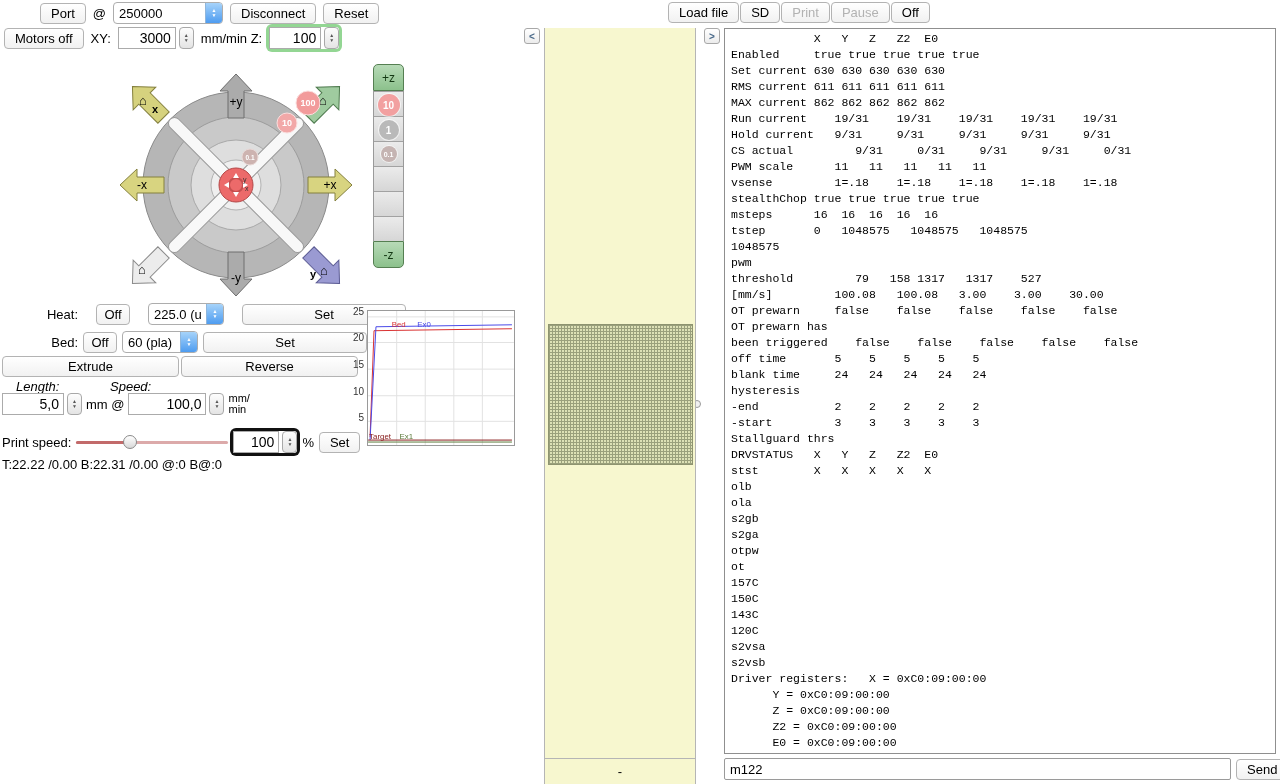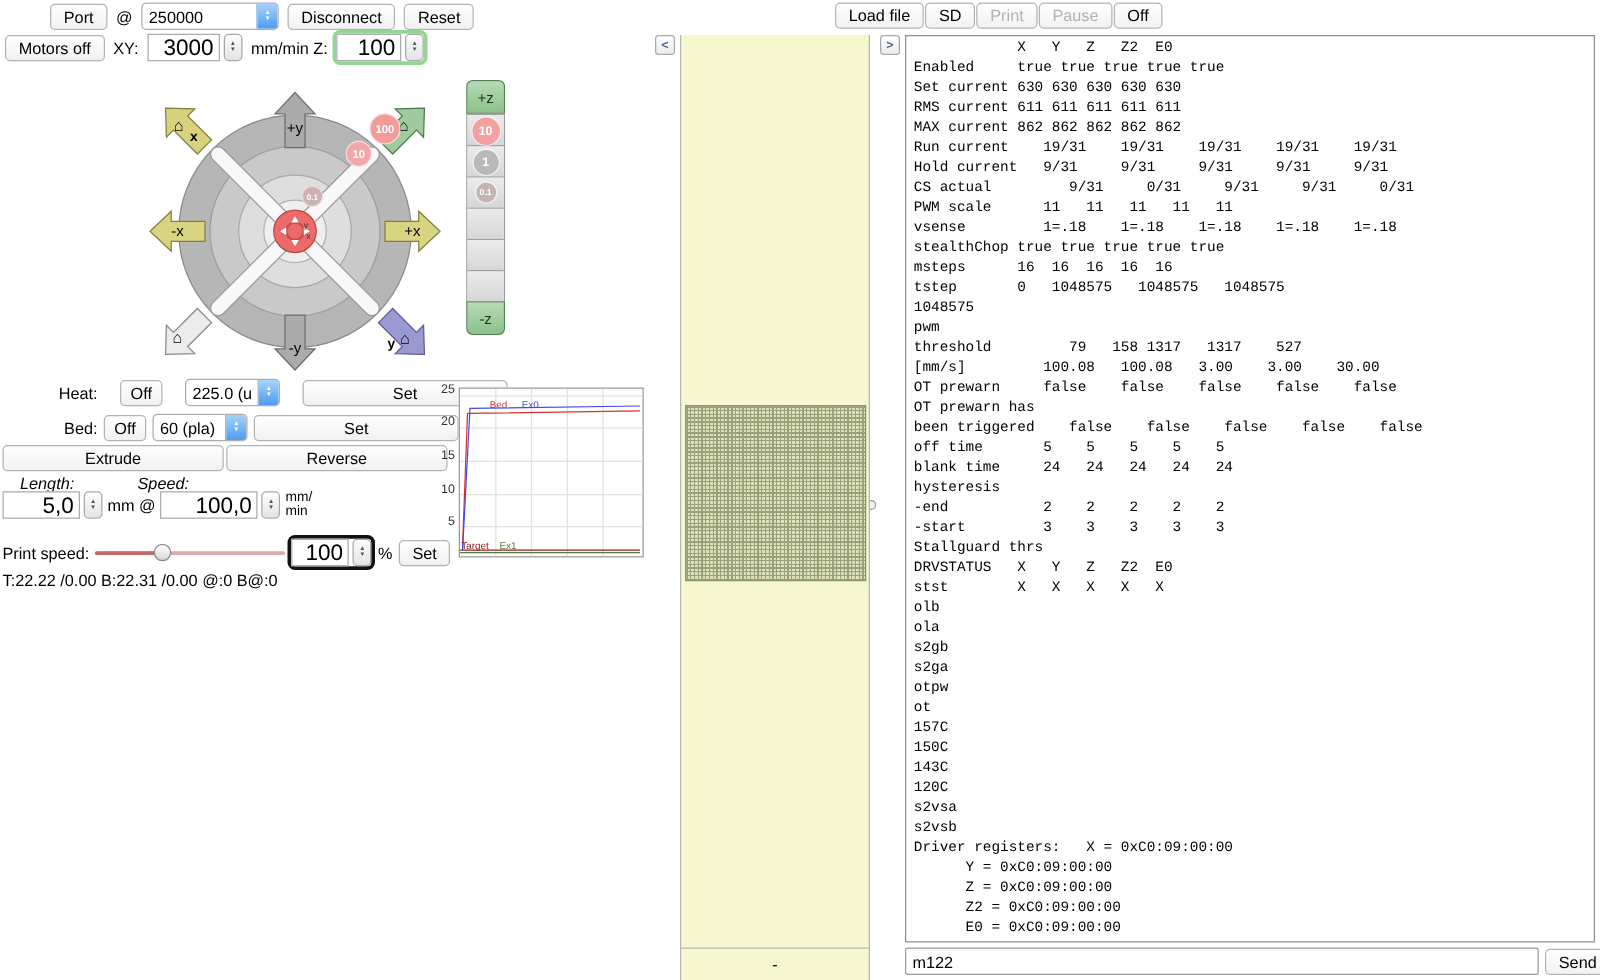--- a/index.html
+++ b/index.html
@@ -29,21 +29,21 @@
   }
   .combo .val { display:flex; align-items:center; padding:0 5px; font-size:13px; white-space:nowrap; overflow:hidden; flex:1; }
   .combo .cap {
     width:17px; background:linear-gradient(#a6d3fa,#4e9cf0);
     display:flex; flex-direction:column; align-items:center; justify-content:center;
     color:#fff; font-size:5px; line-height:5px; border-left:1px solid #8fb6dc;
   }
 
   .spin { display:inline-flex; align-items:center; border-radius:3px; }
   .spin input {
-    height:22px; border:1px solid #ababab; font-size:18px; text-align:right;
+    height:22px; border:1px solid #ababab; font-size:14px; text-align:right;
     padding:0 4px; font-family:inherit; background:#fff;
   }
   .spin .step {
     width:15px; height:22px; margin-left:3px;
     border:1px solid #a8a8a8; border-radius:4px;
     background:linear-gradient(#fdfdfd,#e4e4e4);
     display:flex; flex-direction:column; align-items:center; justify-content:center;
     font-size:5px; line-height:5px; color:#555;
   }
   .spin.ring-green { box-shadow:0 0 0 3px #93d693; }

